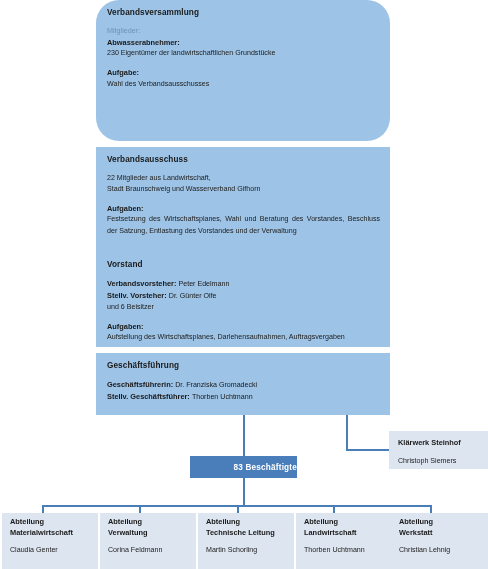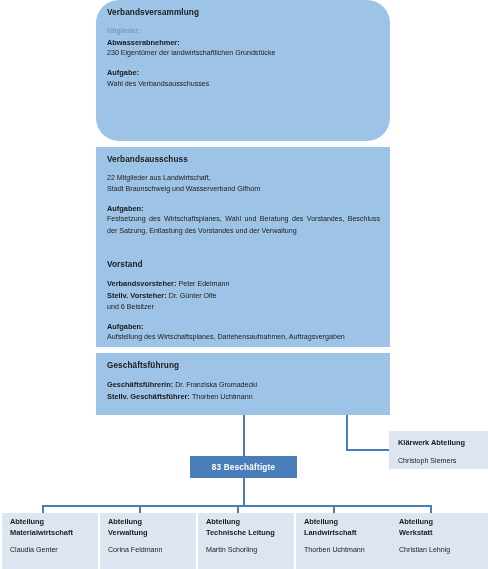--- a/index.html
+++ b/index.html
@@ -78,21 +78,21 @@
   #employees-badge {
     position: absolute;
     left: 190px;
     top: 456px;
     width: 107px;
     height: 22px;
     background: #4a7ebb;
     box-sizing: border-box;
     display: flex;
     align-items: center;
-    justify-content: center;
+    justify-content: flex-end;
     color: #ffffff;
     font-size: 8.2px;
     font-weight: bold;
     letter-spacing: .2px;
   }
 
   
   .light-box {
     position: absolute;
     background: #dde5f0;
@@ -211,21 +211,21 @@
 <div class="conn v" style="left:139px; top:505px; height:9px;"></div>
 <div class="conn v" style="left:237px; top:505px; height:9px;"></div>
 <div class="conn v" style="left:333px; top:505px; height:9px;"></div>
 <div class="conn v" style="left:430px; top:505px; height:9px;"></div>
 
 <div id="employees-badge">
   <span>83 Beschäftigte</span>
 </div>
 
 <div class="light-box" id="plant-box">
-  <div class="dept-title">Klärwerk Abteilung</div>
+  <div class="dept-title">Klärwerk Steinhof</div>
   <div class="dept-person">Christoph Siemers</div>
 </div>
 
 <div class="light-box dept-box" id="dept-0">
   <div class="dept-title">Abteilung</div>
   <div class="dept-title">Materialwirtschaft</div>
   <div class="dept-person">Claudia Genter</div>
 </div>
 
 <div class="light-box dept-box" id="dept-1">

